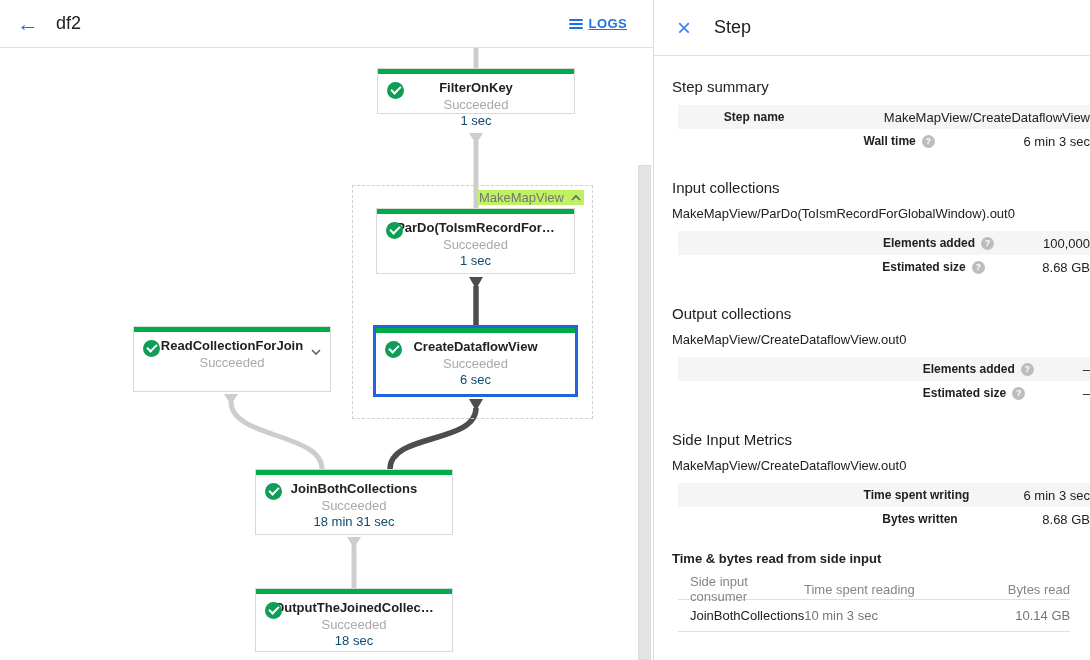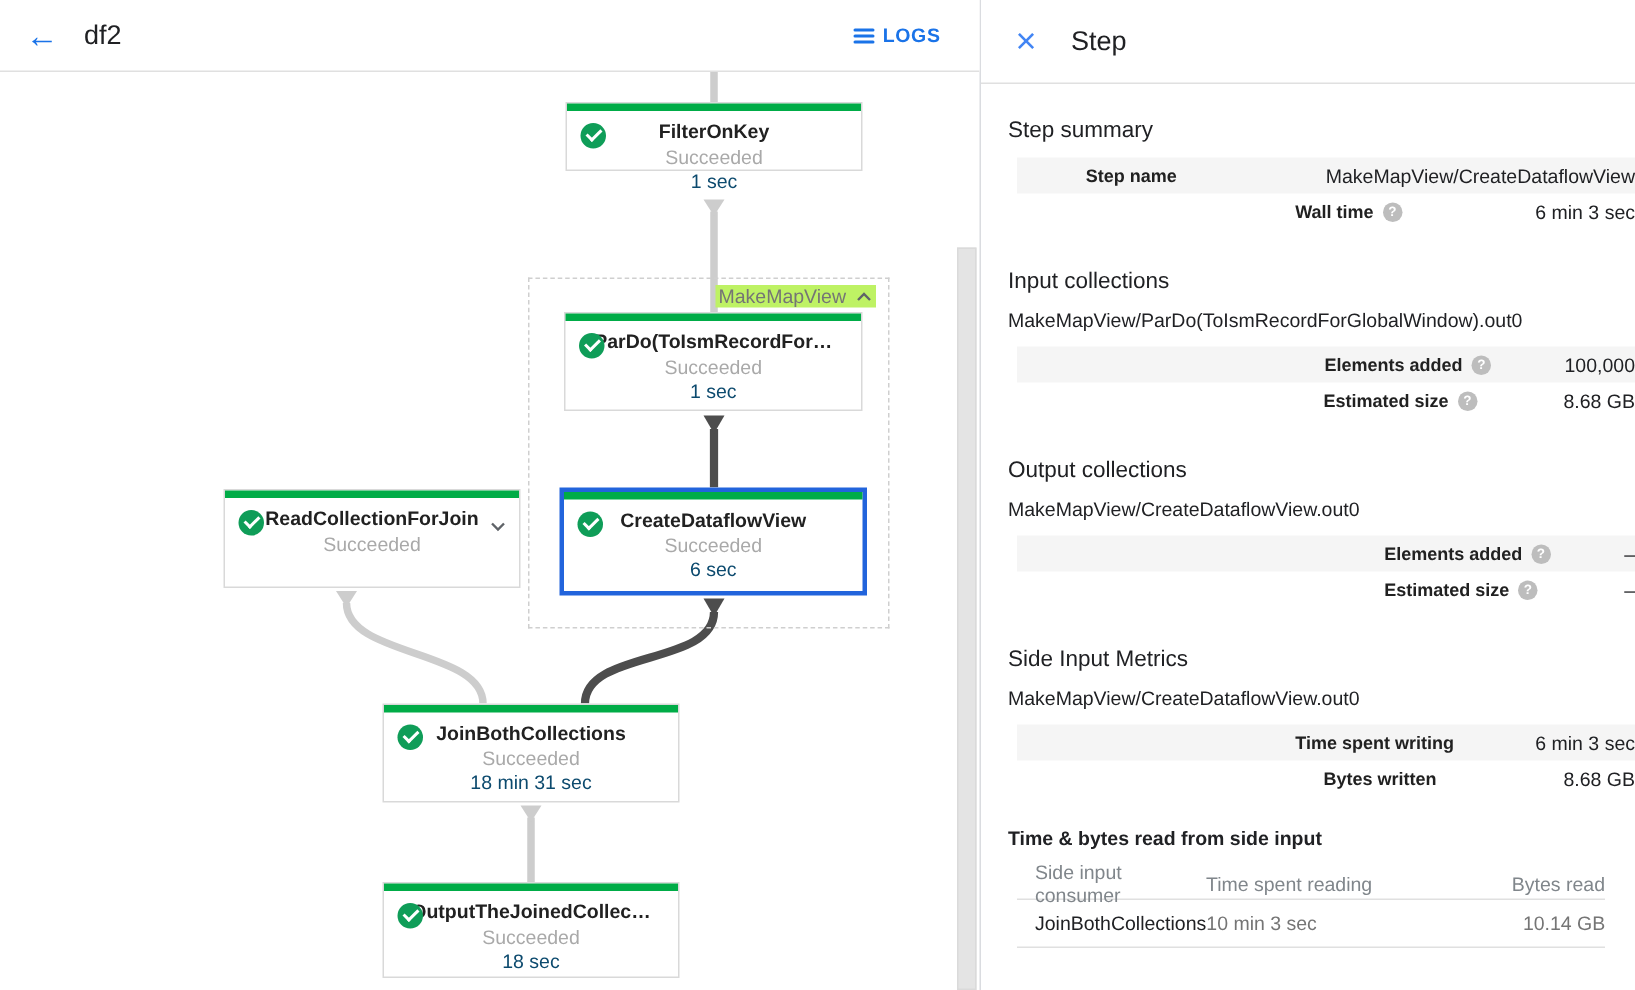--- a/index.html
+++ b/index.html
@@ -7,21 +7,21 @@
               font-family:"Liberation Sans", sans-serif; color:#202124; }
 
   
   .topbar { position:absolute; left:0; top:0; width:653px; height:48px;
             border-bottom:1px solid #e0e0e0; display:flex; align-items:center; background:#fff; z-index:5; }
   .back-btn { width:40px; height:40px; margin-left:8px; border:none; background:none; cursor:pointer;
               color:#1a73e8; font-size:22px; line-height:40px; }
   .job-title { font-size:18px; color:#202124; margin-left:8px; }
   .logs-btn { margin-left:auto; margin-right:26px; display:flex; align-items:center; gap:6px;
               border:none; background:none; color:#1a73e8; font-size:13px; font-weight:bold;
-              letter-spacing:.4px; cursor:pointer; }
+              letter-spacing:.4px; cursor:pointer;text-decoration:underline; }
   .logs-icon { display:inline-flex; flex-direction:column; gap:2px; }
   .logs-icon i { display:block; width:14px; height:2px; background:#1a73e8; border-radius:1px; }
 
   
   .graph { position:absolute; left:0; top:48px; width:653px; height:612px; background:#fff; }
   .edges { position:absolute; left:0; top:0; pointer-events:none; }
 
   .group-box { position:absolute; left:352px; top:137px; width:241px; height:234px;
                border:1px dashed #cfcfcf; background:transparent; }
   .group-label { position:absolute; right:8px; top:4px; display:flex; align-items:center; gap:6px;
@@ -146,21 +146,21 @@
   <div class="node selected" style="left:373px; top:277px; width:205px; height:72px;">
     <div class="node-bar"></div>
     <div class="node-body">
       <span class="check"></span>
       <div class="node-title">CreateDataflowView</div>
       <div class="node-status">Succeeded</div>
       <div class="node-time">6 sec</div>
     </div>
   </div>
 
-  <div class="node" style="left:149px; top:278px; width:198px; height:66px;">
+  <div class="node" style="left:133px; top:278px; width:198px; height:66px;">
     <div class="node-bar"></div>
     <div class="node-body">
       <span class="check"></span>
       <span class="node-chevron">
         <svg width="12" height="8" viewBox="0 0 12 8">
             <path d="M2 2 L6 6 L10 2" stroke="#5f6368" stroke-width="1.6" fill="none"></path>
           </svg>
       </span>
       <div class="node-title">ReadCollectionForJoin</div>
       <div class="node-status">Succeeded</div>

